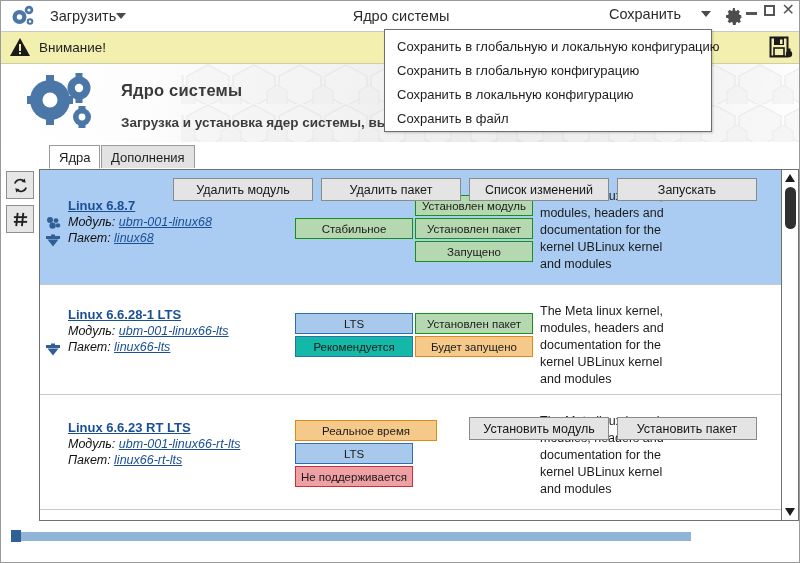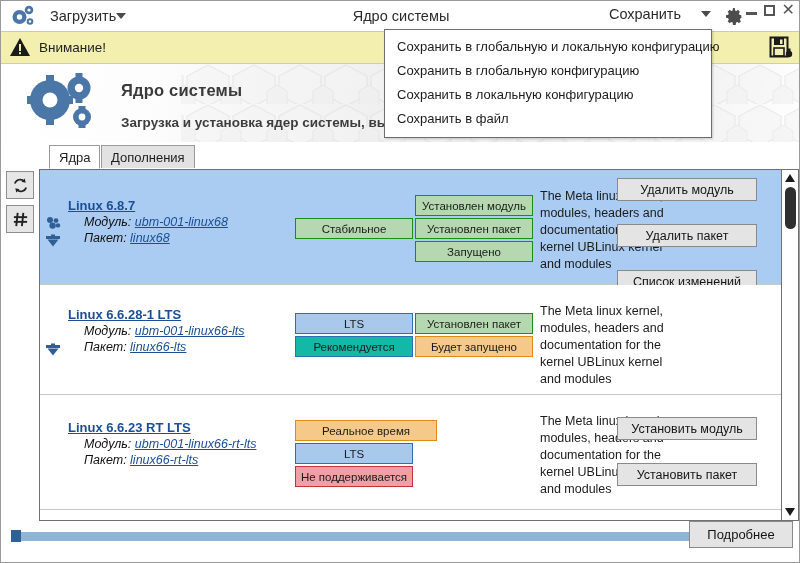--- a/index.html
+++ b/index.html
@@ -123,40 +123,39 @@
   .row.h2 { height: 110px; }
 
   .k-info { position: absolute; left: 28px; top: 26px; width: 215px; }
   .k-title {
     font-size: 13px; font-weight: bold; color: #1a4f96;
     text-decoration: underline; white-space: nowrap;
   }
   .k-line {
     font-size: 12.5px; font-style: italic; color: #111; margin-top: 2px;
     white-space: nowrap;
-    margin-left: 16px;
   }
   .k-line a { color:#1a4f96; text-decoration: underline; font-style: italic; }
   .k-ico { position: absolute; left: 5px; }
 
   .badges { position: absolute; display: flex; gap: 2px; }
   .badgecol { display: flex; flex-direction: column; gap: 2px; }
   .badge {
     font-size: 11.5px; color: #1b1b1b;
     display: flex; align-items: center; justify-content: center;
     height: 21px; border-width: 1px; border-style: solid;
     white-space: nowrap;
   }
 
   .desc {
     position: absolute; font-size: 12.5px; color: #1b1b1b; line-height: 17px;
     width: 135px;
   }
 
-  .actions { position: absolute; display: flex; flex-direction: column; gap: 23px; }
+  .actions { position: absolute; display: flex; flex-direction: row; gap: 8px; }
   .actbtn {
     width: 140px; height: 23px;
     background: #e4e4e4; border: 1px solid #8a8a8a;
     font-size: 12.5px; color: #151515;
     display: flex; align-items: center; justify-content: center;
     white-space: nowrap;
   }
 
   
   .vscroll {
@@ -191,21 +190,21 @@
     font-size: 13px; color: #151515;
     display: flex; align-items: center; justify-content: center;
   }
 
   
   .dropdown {
     position: absolute; left: 383px; top: 28px; width: 328px;
     background: #ffffff; border: 1px solid #6e6e6e;
     z-index: 50;
     box-shadow: 1px 1px 2px rgba(0,0,0,.18);
-    padding: 5px 0 6px 0;
+    padding: 5px 0 0 0;
   }
   .dd-item {
     font-size: 13px; color: #1c1c1c;
     padding: 4px 10px 5px 12px;
     white-space: nowrap;
   }
 </style>
 </head>
 <body>
 
@@ -425,23 +424,20 @@
         <svg width="10" height="8" viewBox="0 0 10 8">
             <polygon points="0,0 10,0 5,8" fill="#1b1b1b"></polygon>
           </svg>
       </div>
     </div>
   </div>
 
   <div class="progressrow">
     <div class="ptrack"></div>
     <div class="pknob"></div>
-    <div class="detail-btn">
-      <span>Подробнее</span>
-    </div>
   </div>
 
   <div class="dropdown" id="dropdown">
       <div class="dd-item">Сохранить в глобальную и локальную конфигурацию</div>
       <div class="dd-item">Сохранить в глобальную конфигурацию</div>
       <div class="dd-item">Сохранить в локальную конфигурацию</div>
       <div class="dd-item">Сохранить в файл</div>
     </div>
 
 </div>

